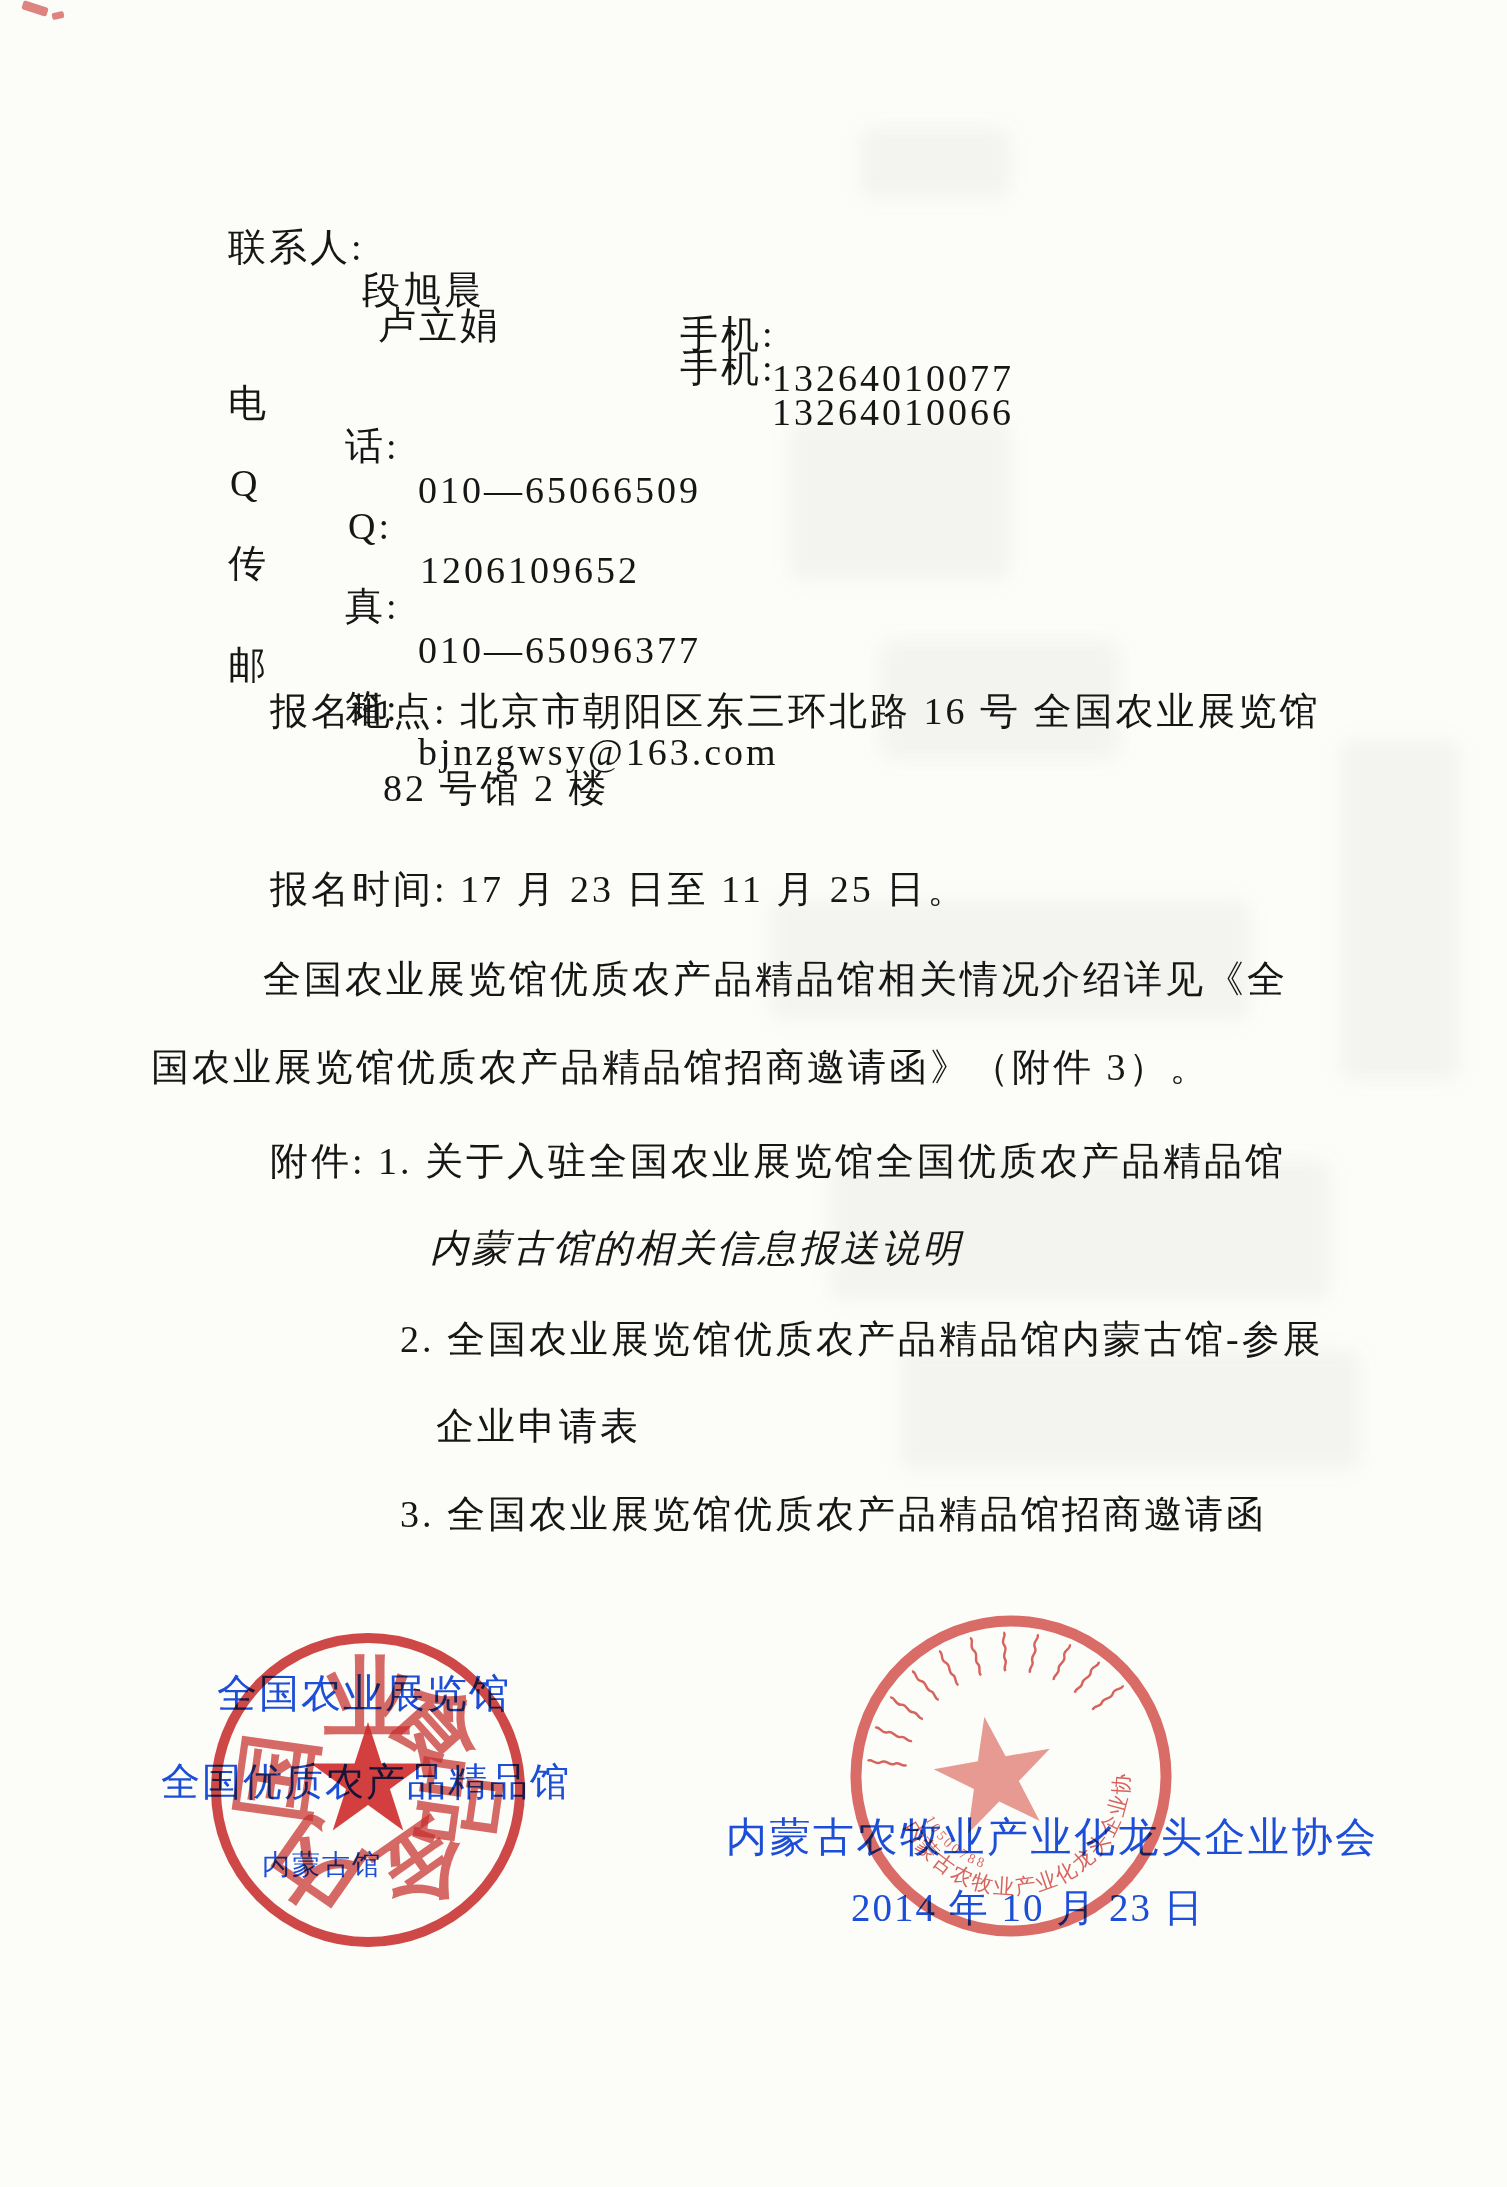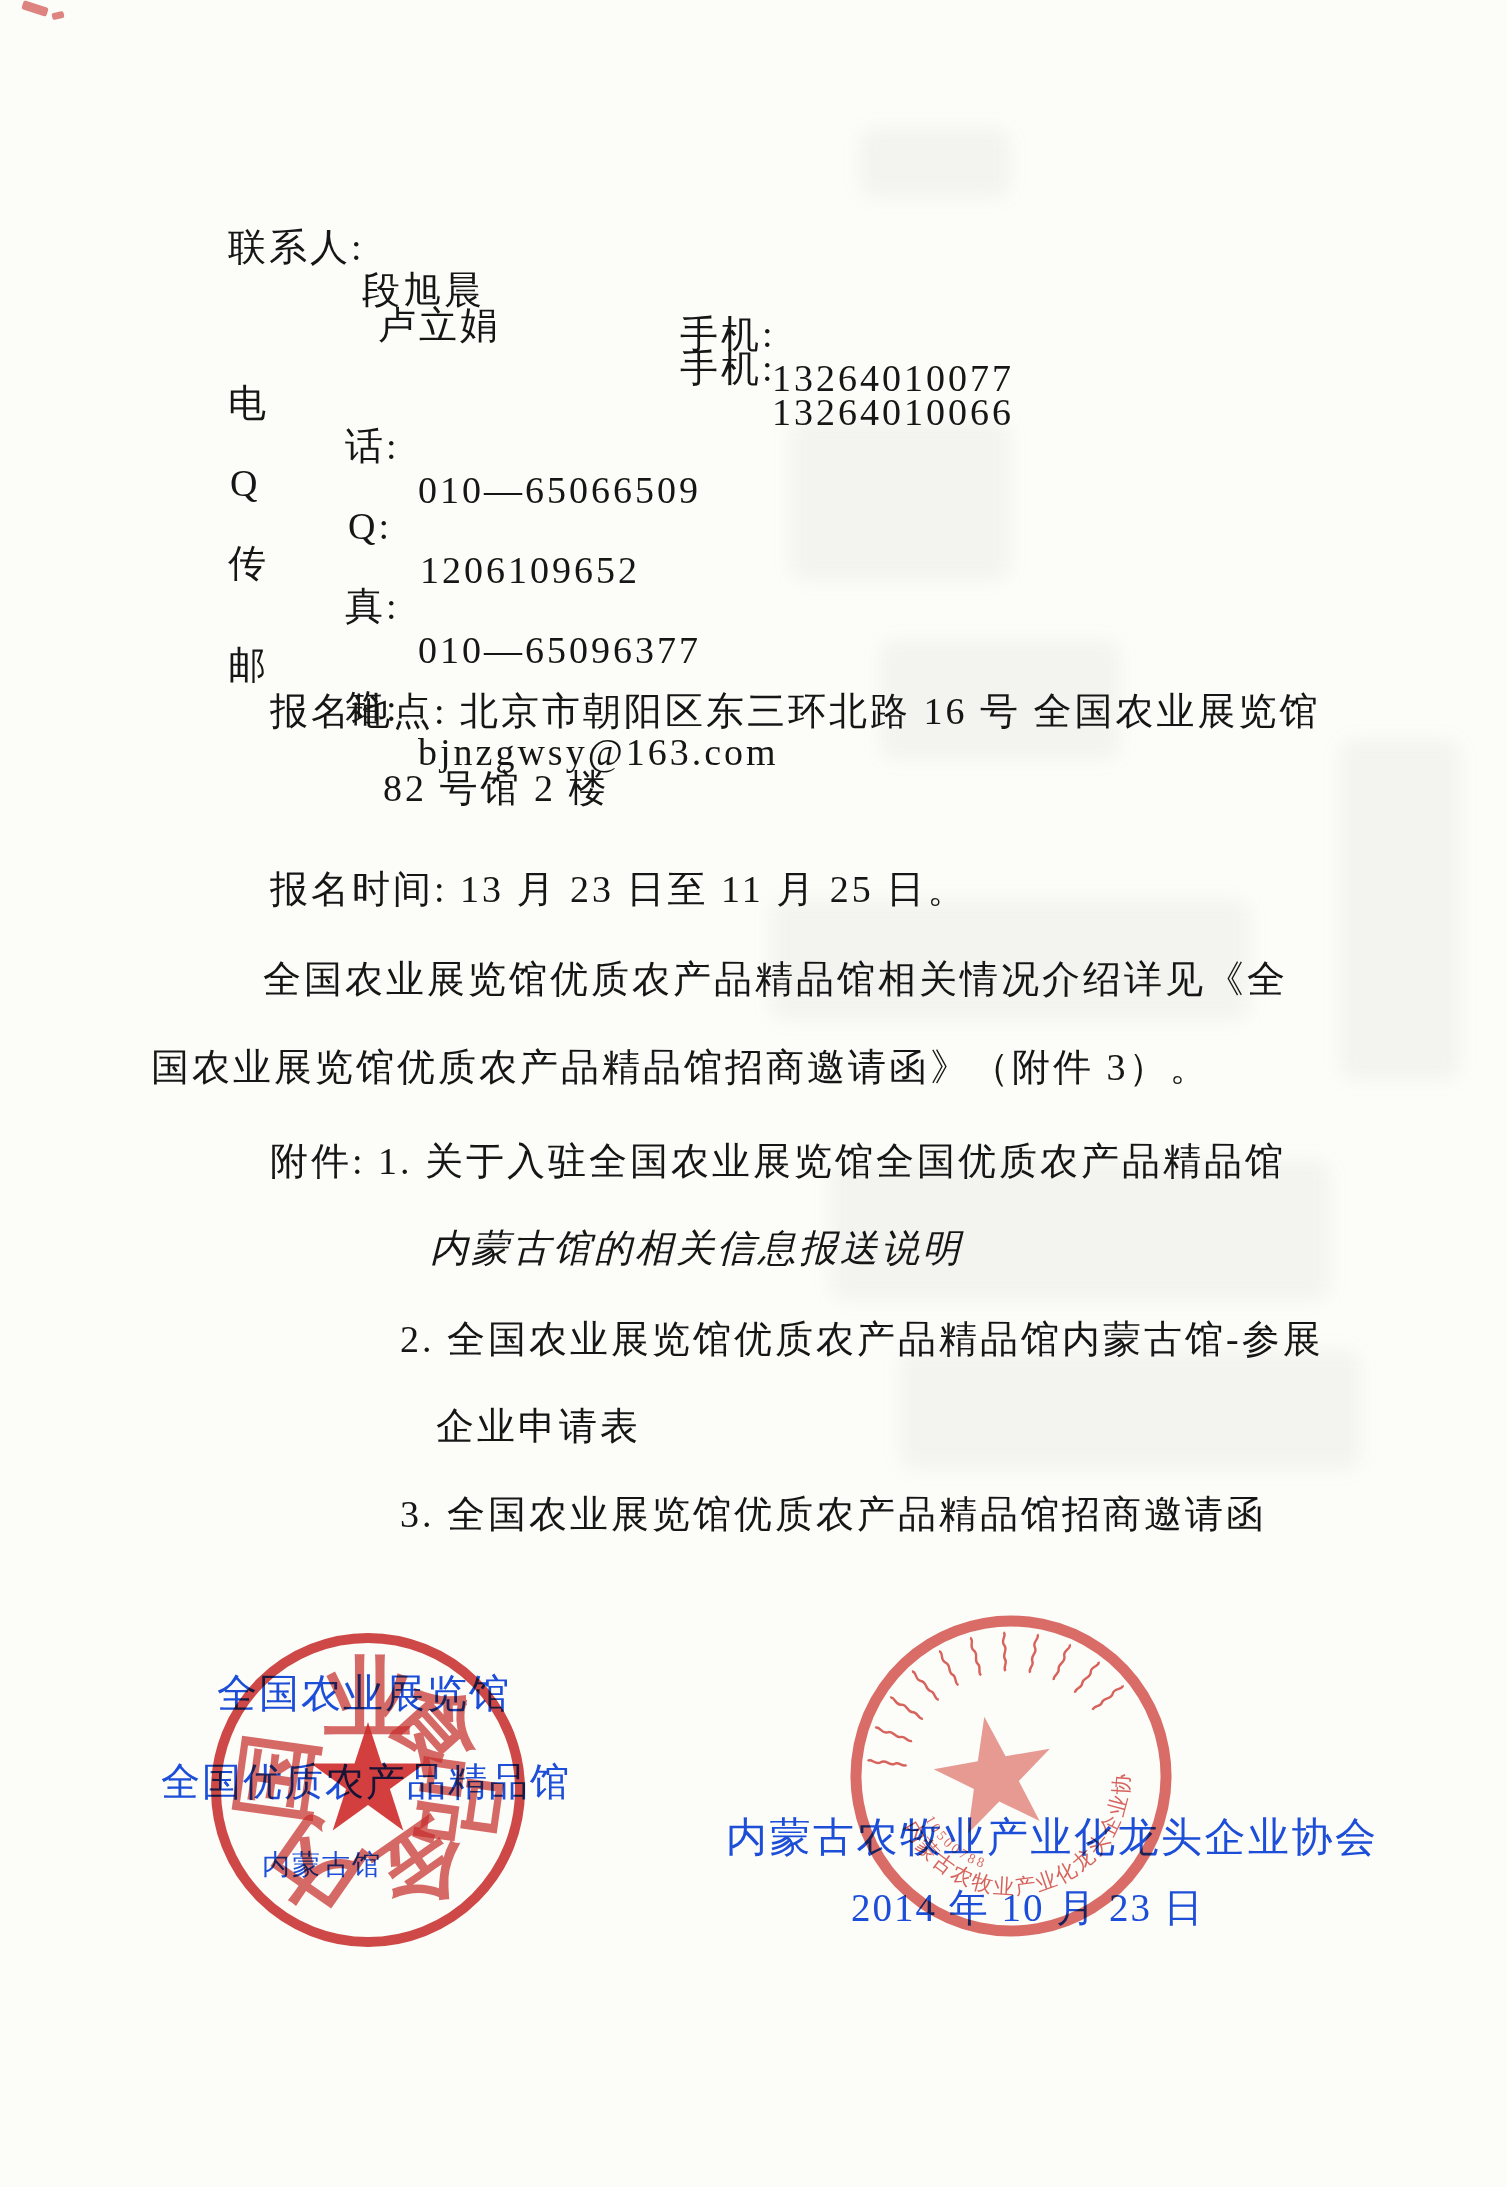--- a/index.html
+++ b/index.html
@@ -89,21 +89,21 @@
 
   <div class="ln" style="top:600px;">
     <span class="abs" style="left:228px;">邮</span>
     <span class="abs" style="left:345px;">箱:</span>
     <span class="abs" style="left:418px;">bjnzgwsy@163.com</span>
   </div>
 
   <div class="ln" style="top:690px;left:222px;width:auto;">报名地点: 北京市朝阳区东三环北路 16 号 全国农业展览馆</div>
   <div class="ln" style="top:767px;left:335px;width:auto;">82 号馆 2 楼</div>
 
-  <div class="ln" style="top:868px;left:222px;width:auto;">报名时间: 13 月 23 日至 11 月 25 日。</div>
+  <div class="ln" style="top:868px;left:222px;width:auto;">报名时间: 17 月 23 日至 11 月 25 日。</div>
 
   <div class="ln" style="top:958px;left:215px;width:auto;">全国农业展览馆优质农产品精品馆相关情况介绍详见《全</div>
   <div class="ln" style="top:1046px;left:103px;width:auto;">国农业展览馆优质农产品精品馆招商邀请函》（附件 3）。</div>
 
   <div class="ln" style="top:1140px;left:222px;width:auto;">附件: 1. 关于入驻全国农业展览馆全国优质农产品精品馆</div>
   <div class="ln" style="top:1227px;left:382px;width:auto;font-style:italic;">内蒙古馆的相关信息报送说明</div>
   <div class="ln" style="top:1318px;left:352px;width:auto;">2. 全国农业展览馆优质农产品精品馆内蒙古馆-参展</div>
   <div class="ln" style="top:1405px;left:388px;width:auto;">企业申请表</div>
   <div class="ln" style="top:1493px;left:352px;width:auto;">3. 全国农业展览馆优质农产品精品馆招商邀请函</div>
 

